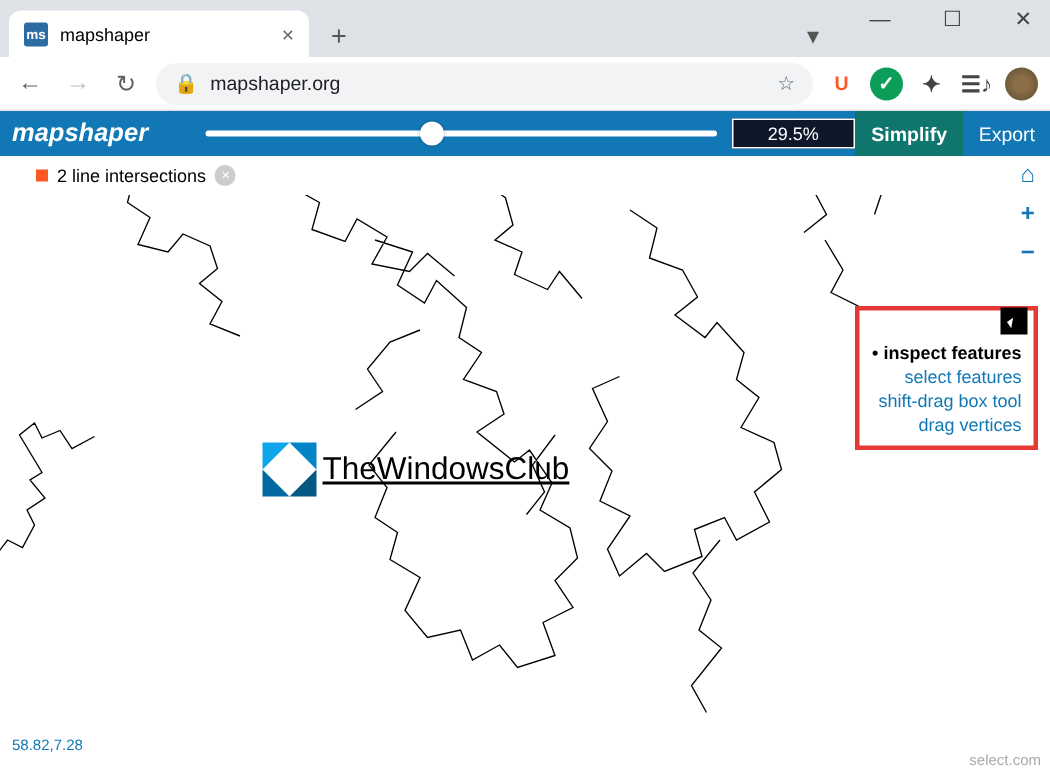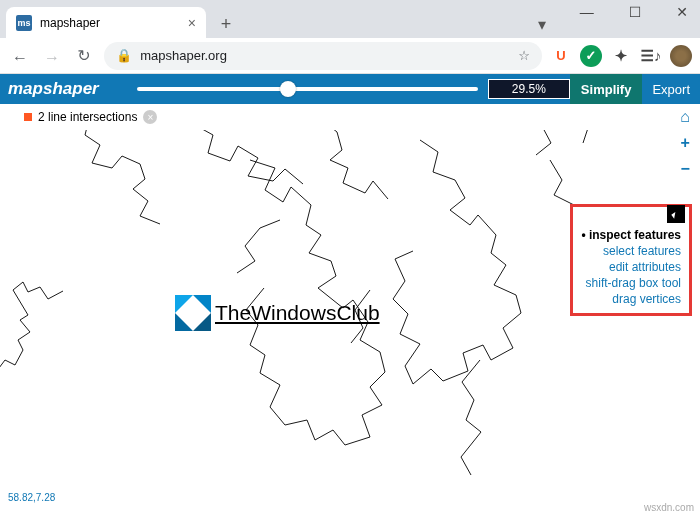--- a/index.html
+++ b/index.html
@@ -130,24 +130,23 @@
   <span>⌂</span>
   <span>+</span>
   <span>−</span>
 </div>
 
 <div class="context-menu">
   <div class="ptr"></div>
   <div class="cm-spacer"></div>
   <div class="cm-item active">inspect features</div>
   <div class="cm-item">select features</div>
-  <div class="cm-item">edit attributes</div>
   <div class="cm-item">shift-drag box tool</div>
   <div class="cm-item">drag vertices</div>
 </div>
 
 <div class="logo-center">
   <div class="logo-flag"></div>
   <span class="logo-text">TheWindowsClub</span>
 </div>
 
 <div class="coords">58.82,7.28</div>
-<div class="credit">wsxdn.com</div>
+<div class="credit">select.com</div>
 
 </body></html>

